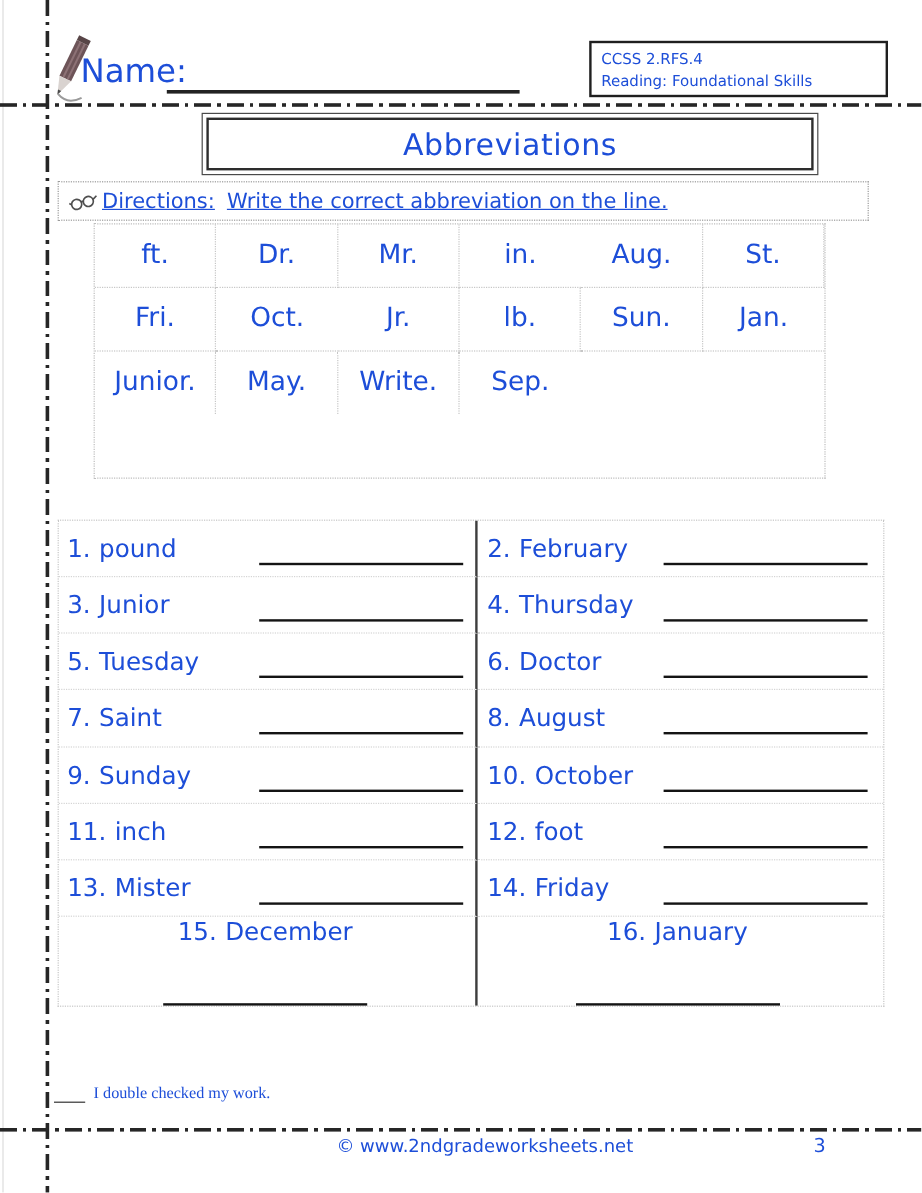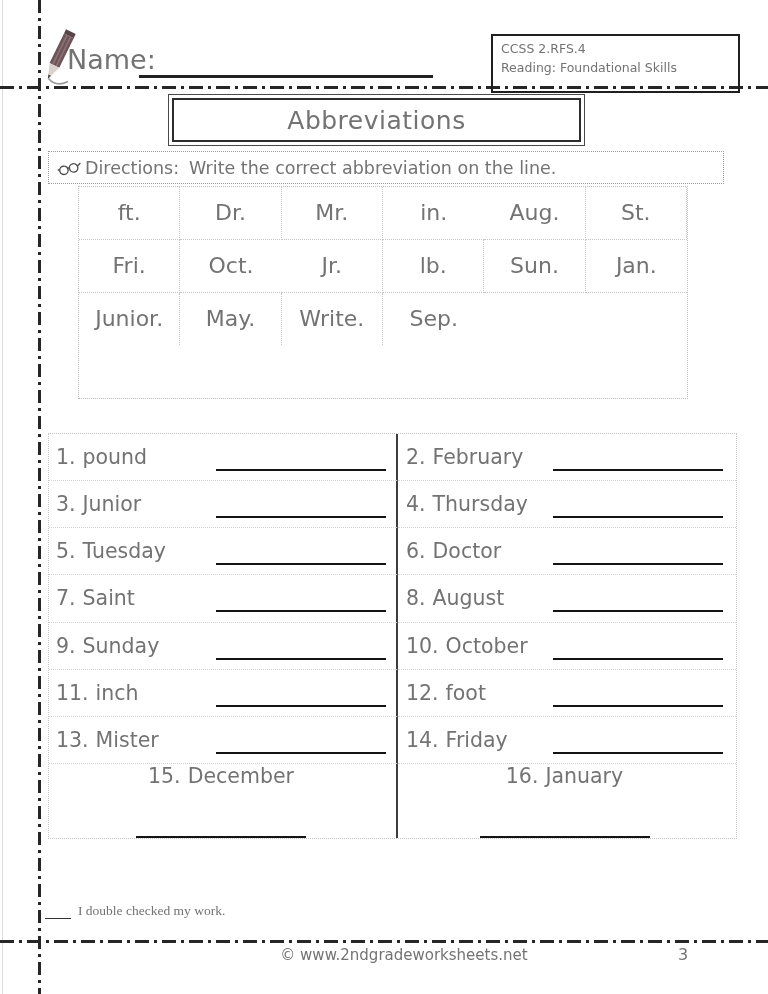--- a/index.html
+++ b/index.html
@@ -1,49 +1,49 @@
 <!DOCTYPE html>
 <html><head>
 <meta charset="utf-8">
 <style>
   * { box-sizing: border-box; }
   html,body { margin:0; padding:0; background:#ffffff; }
   .page {
     position:relative; width:768px; height:994px; background:#ffffff;
-    font-family:"DejaVu Sans", sans-serif; color:#737373; overflow:hidden;
+    font-family:"DejaVu Sans", sans-serif; color:#1d4ed8; overflow:hidden;
   }
   
   .edge-line { position:absolute; left:2px; top:0; height:100%; width:1px; background:#dcdcdc; }
   
   .vrule {
     position:absolute; left:38px; top:0; height:994px; width:3px;
     background:repeating-linear-gradient(to bottom,#262626 0 13px,transparent 13px 18px,#262626 18px 21px,transparent 21px 26px);
   }
   .hrule {
     position:absolute; left:0; width:768px; height:3px;
     background:repeating-linear-gradient(to right,#262626 0 14px,transparent 14px 19px,#262626 19px 22px,transparent 22px 27px);
   }
   .hrule.top { top:86px; }
   .hrule.bottom { top:940px; }
 
   
   .pencil { position:absolute; left:40px; top:26px; width:38px; height:60px; }
   .name-label { position:absolute; left:67px; top:44px; font-size:27px; }
   .name-line { position:absolute; left:139px; top:50px; width:294px; height:28px; border-bottom:3px solid #222; }
   .ccss-box {
-    position:absolute; left:491px; top:34px; width:249px; height:59px;
+    position:absolute; left:491px; top:34px; width:249px; height:47px;
     border:2px solid #1f1f1f; padding:4px 8px 0 8px; font-size:12.5px; line-height:1.5;
   }
   
-  .title-box { position:absolute; left:168px; top:94px; width:417px; height:52px; border:1px solid #4a4a4a; padding:3px; background:#fff; }
+  .title-box { position:absolute; left:168px; top:94px; width:514px; height:52px; border:1px solid #4a4a4a; padding:3px; background:#fff; }
   .title-inner { border:2px solid #2d2d2d; height:100%; display:flex; align-items:center; justify-content:center; font-size:25px; letter-spacing:0.5px; }
   
   .directions-box {
     position:absolute; left:48px; top:151px; width:676px; height:33px;
-    border:1px dotted #9a9a9a; display:flex; align-items:center; padding-left:7px; font-size:17.5px;
+    border:1px dotted #9a9a9a; display:flex; align-items:center; padding-left:7px; font-size:17.5px;text-decoration:underline;
   }
   .glasses { width:27px; height:17px; margin-right:2px; flex-shrink:0; }
   .dir-label { margin-right:10px; }
   
   .word-bank {
     position:absolute; left:78px; top:186px; width:610px; height:213px;
     display:grid; grid-template-columns:repeat(6,1fr); grid-template-rows:repeat(4,1fr);
     border:1px dotted #bdbdbd;
   }
   .wb-cell { display:flex; align-items:center; justify-content:center; font-size:22px; border-right:1px dotted #c6c6c6; border-bottom:1px dotted #c6c6c6; }

